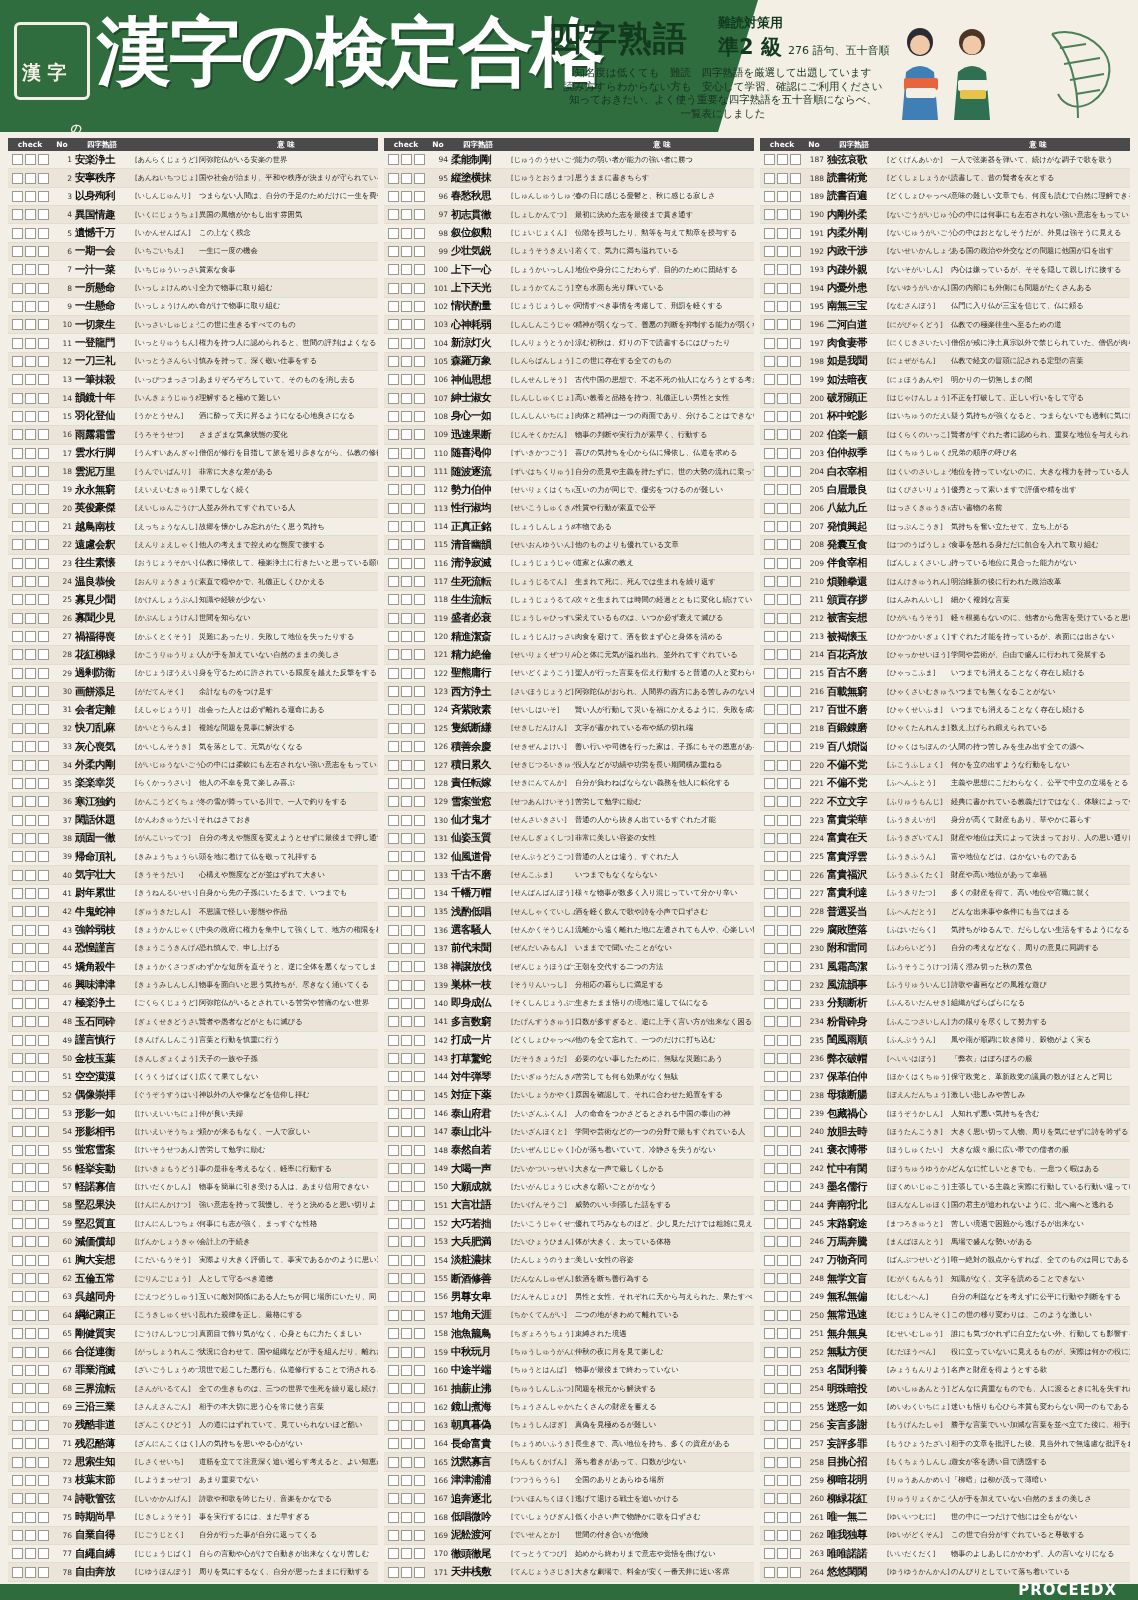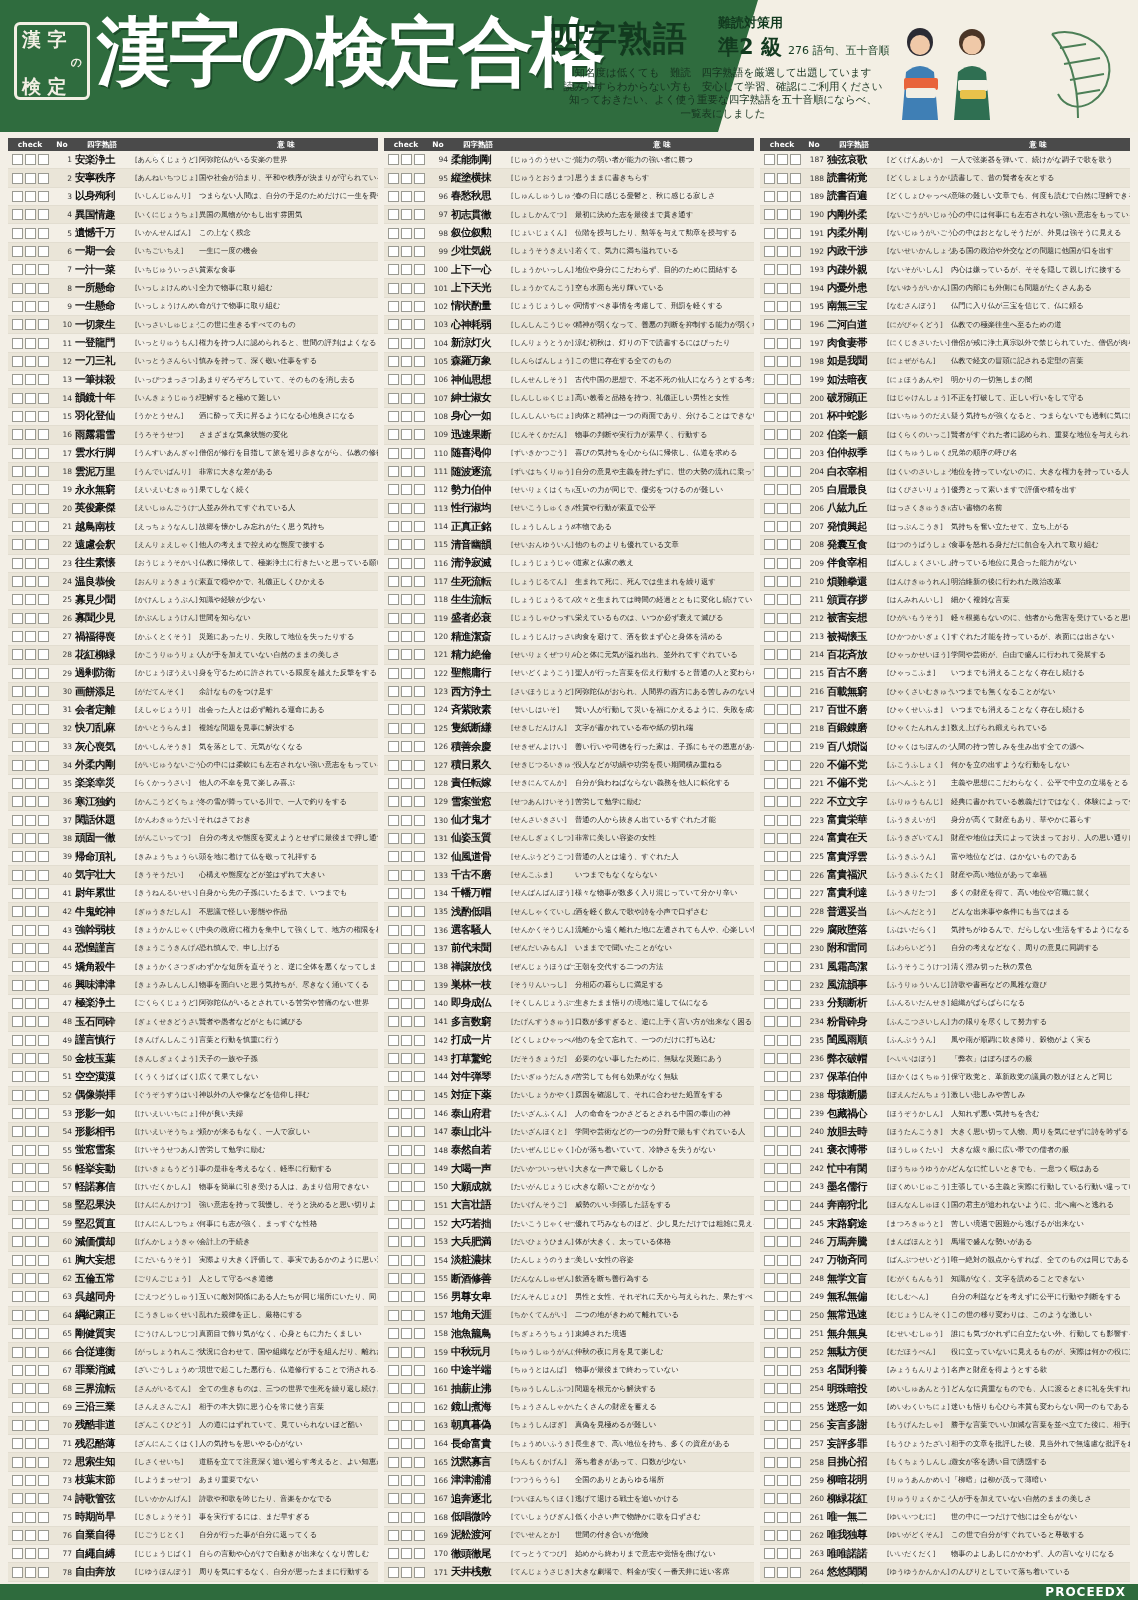--- a/index.html
+++ b/index.html
@@ -25,21 +25,21 @@
     background:#f3efe4;
     clip-path:polygon(40px 0,420px 0,420px 132px,0 132px);
   }
   .logo-badge{
     position:absolute;left:14px;top:22px;width:70px;height:72px;
     border:3px solid #f3efe4;border-radius:6px;
     color:#f3efe4;
   }
   .logo-badge .lb-row{
     display:flex;justify-content:space-between;align-items:center;
-    padding:2px 5px;font-size:19px;font-weight:bold;letter-spacing:0;
+    padding:2px 5px;font-size:19px;font-weight:bold;letter-spacing:0;margin-top:33px;
   }
   .logo-badge .lb-row.small{font-size:11px;justify-content:flex-end;padding-top:0;}
   .main-title{
     position:absolute;left:88px;top:8px;
     font-family:"DejaVu Serif","Liberation Serif",serif;
     font-weight:bold;color:#ffffff;font-size:74px;line-height:86px;
     letter-spacing:-2px;
     text-shadow:2px 2px 0 #1d4b2a;
     white-space:nowrap;
     padding-left:9px;
@@ -103,21 +103,21 @@
     font-family:"DejaVu Serif","Liberation Serif",serif;color:#111;
     white-space:nowrap;overflow:hidden;
   }
   .r-yomi{width:64px;font-size:7px;color:#333;white-space:nowrap;overflow:hidden;}
   .r-mean{flex:1;font-size:7.3px;color:#222;white-space:nowrap;overflow:hidden;}
   .footer{
     position:absolute;left:0;bottom:0;width:1138px;height:16px;
     background:#2e6b3d;
   }
   .brand{
-    position:absolute;right:12px;bottom:1px;color:#fff;font-size:12px;
+    position:absolute;right:21px;bottom:1px;color:#fff;font-size:15px;
     letter-spacing:1px;font-weight:bold;
   }
 </style>
 </head>
 <body>
 
 <div class="sheet">
 
   <div class="header">
     <div class="hdr-wash"></div>

